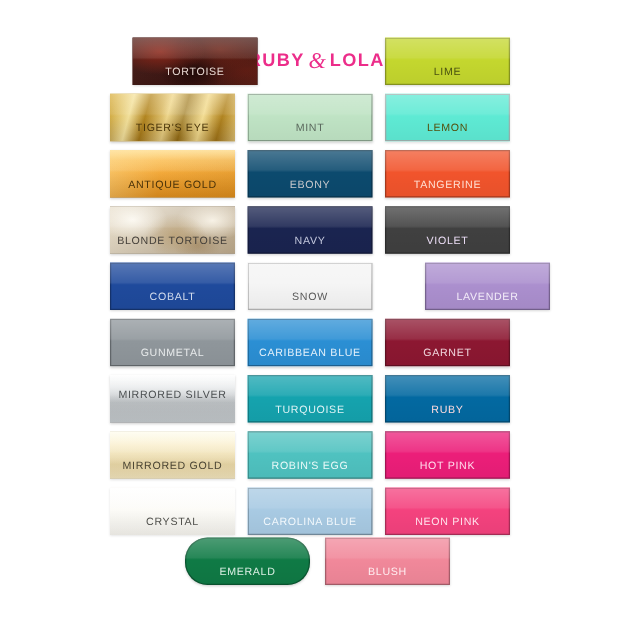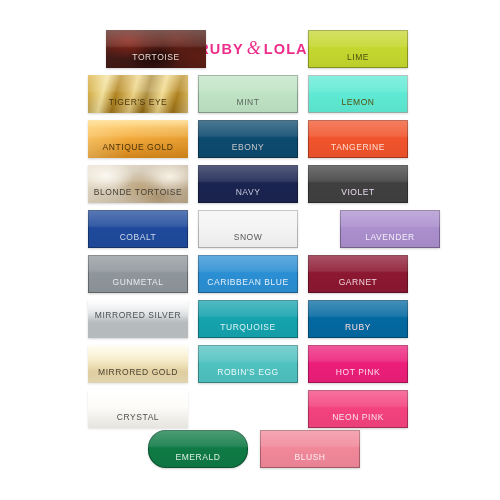--- a/index.html
+++ b/index.html
@@ -302,20 +302,27 @@
       </div>
       <div class="row">
         <div class="cell">
           <div class="swatch" style="background: rgb(251, 250, 246); box-shadow: rgba(168, 168, 168, 0.85) 0px 0px 0px 1px inset, rgba(0, 0, 0, 0.12) 0px 1px 2px;">
             <div class="tex" style="background: linear-gradient(rgba(255, 255, 255, 0.98) 0%, rgba(252, 251, 247, 0.9) 45%, rgba(238, 236, 230, 0.85) 100%), linear-gradient(rgb(255, 255, 255) 0%, rgb(251, 250, 246) 100%);"></div>
             <div class="gloss"></div>
             <div class="label" style="color: rgb(79, 79, 75);">CRYSTAL</div>
           </div>
         </div>
         <div class="cell">
+          <div class="swatch" style="background: rgb(168, 202, 227); box-shadow: rgba(0, 0, 0, 0.3) 0px 0px 0px 1px inset, rgba(0, 0, 0, 0.18) 0px 1px 2px;">
+            <div class="tex"></div>
+            <div class="gloss"></div>
+            <div class="label" style="color: rgb(242, 248, 252);">CAROLINA BLUE</div>
+          </div>
+        </div>
+        <div class="cell">
           <div class="swatch" style="background: rgb(244, 66, 126); box-shadow: rgba(0, 0, 0, 0.3) 0px 0px 0px 1px inset, rgba(0, 0, 0, 0.18) 0px 1px 2px;">
             <div class="tex"></div>
             <div class="gloss"></div>
             <div class="label" style="color: rgb(255, 226, 236);">NEON PINK</div>
           </div>
         </div>
       </div>
     </div>
 
   <div class="logo">

